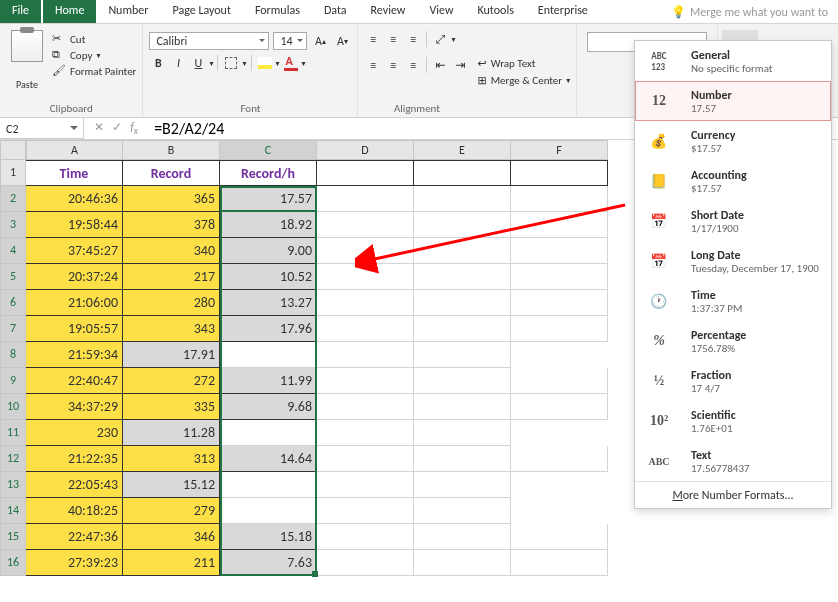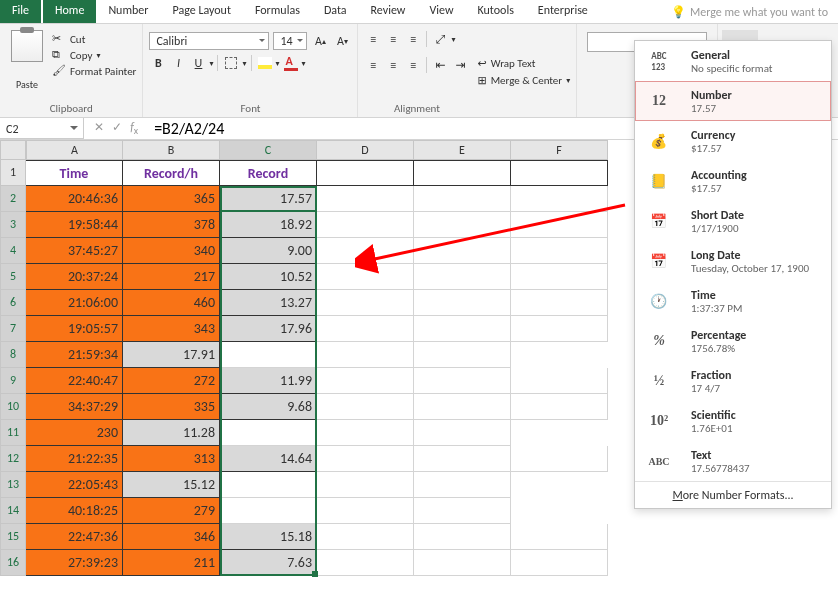--- a/index.html
+++ b/index.html
@@ -53,21 +53,21 @@
 .ch:first-child{border-left:1px solid #c6c6c6}
 .ch.sel{background:#d2d2d2;color:#217346}
 .corner{width:26px;height:20px;background:#e6e6e6;border:1px solid #c6c6c6;position:absolute;left:0;top:0}
 .rows{position:relative}
 .row{display:flex;height:26px}
 .rh{width:26px;background:#e6e6e6;border:1px solid #c6c6c6;border-top:none;text-align:center;font-size:12px;line-height:25px}
 .rh.sel{background:#d2d2d2;color:#217346}
 .cell{width:97px;border-right:1px solid #d4d4d4;border-bottom:1px solid #d4d4d4;padding:2px 4px;font-size:14px;text-align:right;line-height:21px}
 .hdr-row .cell{color:#7030a0;font-weight:bold;text-align:center;border:1px solid #333;border-left:none;background:#fff}
 .hdr-row .cell:first-of-type{border-left:1px solid #333}
-.data .cell.bordered{border:1px solid #333;border-top:none;border-left:none;background:#f97316}
+.data .cell.bordered{border:1px solid #333;border-top:none;border-left:none;background:#fde047}
 .data .cell.bordered:first-of-type{border-left:1px solid #333}
 .sel-range{position:absolute;border:2px solid #217346;pointer-events:none}
 .sel-range .handle{position:absolute;right:-3px;bottom:-3px;width:6px;height:6px;background:#217346}
 .sel-fill{background:#d9d9d9 !important}
 .active-cell-border{position:absolute;border:2px solid #217346;pointer-events:none;z-index:5}
 .dropdown{position:absolute;right:6px;top:40px;width:198px;background:#fff;border:1px solid #c8c8c8;box-shadow:0 3px 8px rgba(0,0,0,.15);z-index:20}
 .dd-item{display:flex;align-items:center;gap:16px;padding:6px 8px;cursor:pointer}
 .dd-item .ico{width:32px;height:28px;display:flex;align-items:center;justify-content:center;font-size:14px;color:#555;font-family:Georgia,serif;font-weight:bold}
 .dd-item .txt b{font-size:12px;color:#333;font-weight:600}
 .dd-item .txt .sub{font-size:11px;color:#666}
@@ -215,22 +215,22 @@
       <div class="ch">B</div>
       <div class="ch sel">C</div>
       <div class="ch">D</div>
       <div class="ch">E</div>
       <div class="ch">F</div>
     </div>
   <div class="rows" id="rows">
       <div class="row hdr-row">
         <div class="rh">1</div>
         <div class="cell">Time</div>
+        <div class="cell">Record</div>
         <div class="cell">Record/h</div>
-        <div class="cell">Record</div>
         <div class="cell"></div>
         <div class="cell"></div>
         <div class="cell"></div>
       </div>
       <div class="row data">
         <div class="rh sel">2</div>
         <div class="cell bordered">20:46:36</div>
         <div class="cell bordered">365</div>
         <div class="cell bordered sel-fill">17.57</div>
         <div class="cell"></div>
@@ -260,21 +260,21 @@
         <div class="cell bordered">20:37:24</div>
         <div class="cell bordered">217</div>
         <div class="cell bordered sel-fill">10.52</div>
         <div class="cell"></div>
         <div class="cell"></div>
         <div class="cell"></div>
       </div>
       <div class="row data">
         <div class="rh sel">6</div>
         <div class="cell bordered">21:06:00</div>
-        <div class="cell bordered">460</div>
+        <div class="cell bordered">280</div>
         <div class="cell bordered sel-fill">13.27</div>
         <div class="cell"></div>
         <div class="cell"></div>
         <div class="cell"></div>
       </div>
       <div class="row data">
         <div class="rh sel">7</div>
         <div class="cell bordered">19:05:57</div>
         <div class="cell bordered">343</div>
         <div class="cell bordered sel-fill">17.96</div>
@@ -393,21 +393,21 @@
   <div class="dd-item">
       <div class="ico">📒</div>
       <div class="txt"><b>Accounting</b><div class="sub">$17.57</div></div>
     </div>
   <div class="dd-item">
       <div class="ico">📅</div>
       <div class="txt"><b>Short Date</b><div class="sub">1/17/1900</div></div>
     </div>
   <div class="dd-item">
       <div class="ico">📅</div>
-      <div class="txt"><b>Long Date</b><div class="sub">Tuesday, October 17, 1900</div></div>
+      <div class="txt"><b>Long Date</b><div class="sub">Tuesday, December 17, 1900</div></div>
     </div>
   <div class="dd-item">
       <div class="ico">🕐</div>
       <div class="txt"><b>Time</b><div class="sub">1:37:37 PM</div></div>
     </div>
   <div class="dd-item">
       <div class="ico" style="font-style:italic">%</div>
       <div class="txt"><b>Percentage</b><div class="sub">1756.78%</div></div>
     </div>
   <div class="dd-item">

